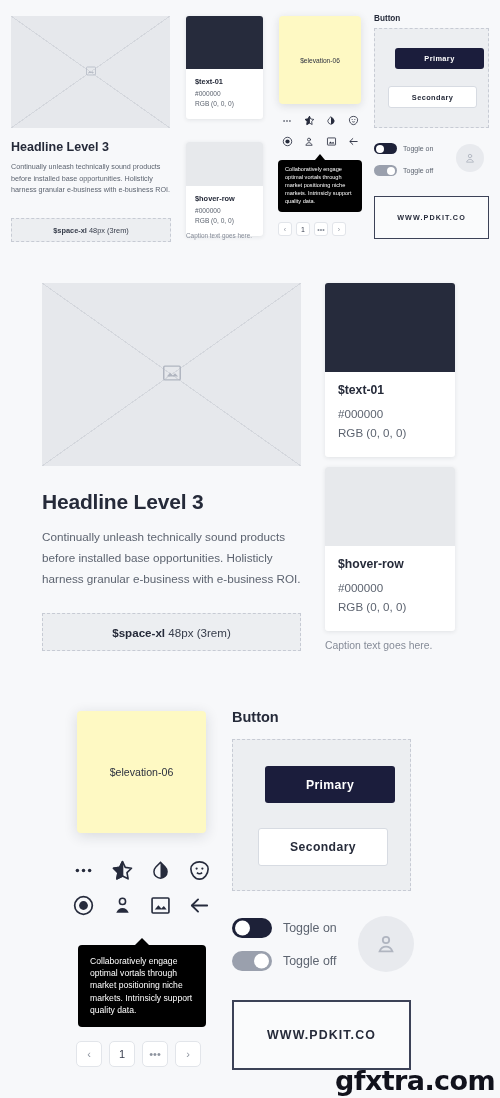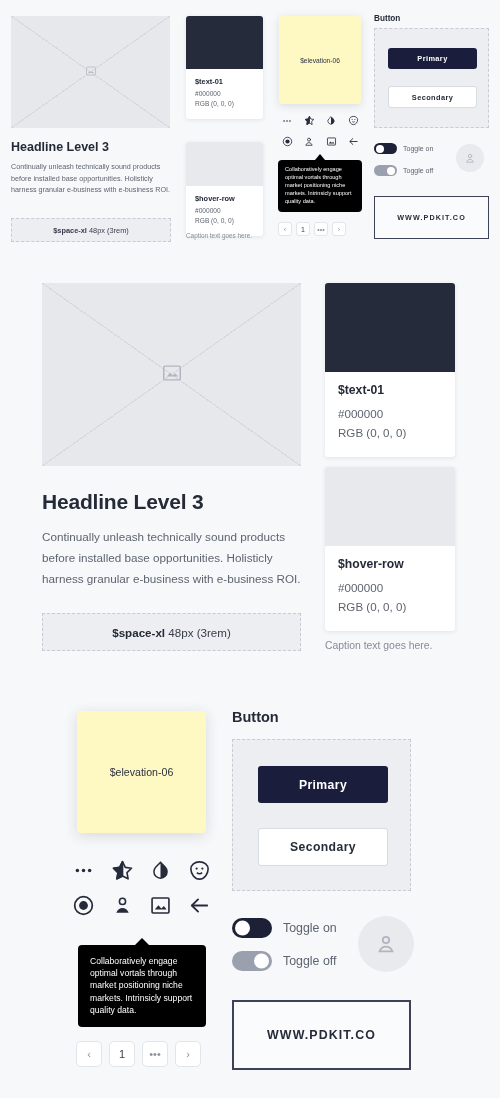--- a/index.html
+++ b/index.html
@@ -56,21 +56,21 @@
   }
   .pagebtn.num { color:#3a4050; }
 
   .toggle { border-radius: 999px; position: relative; flex: none; }
   .toggle .knob { position:absolute; top:50%; transform: translateY(-50%); background:#fff; border-radius:50%; }
   .toggle.on  { background:#1d2138; }
   .toggle.off { background:#9aa0ad; }
 
   .avatar { border-radius:50%; background:#e8eaee; display:flex; align-items:center; justify-content:center; }
 
-  .btn-primary { background:#1b1d3c; color:#fff; border-radius:3px; display:flex; align-items:center; justify-content:center; font-weight:bold; letter-spacing:.4px; }
+  .btn-primary { background:#1b1d3c; color:#fff; border-radius:3px; display:flex; align-items:center; justify-content:center; font-weight:bold; letter-spacing:.4px;margin-left:7px; }
   .btn-secondary { background:#fff; color:#262b3a; border:1px solid #d7dbe2; border-radius:3px; display:flex; align-items:center; justify-content:center; font-weight:bold; letter-spacing:.4px; }
 
   .url-box { background:#fafbfc; border:2px solid #3c4257; display:flex; align-items:center; justify-content:center; color:#262b3a; font-weight:bold; letter-spacing:1.1px; }
 
   .icon-grid { display:grid; grid-template-columns: repeat(4, 1fr); }
   .icon-cell { display:flex; align-items:center; justify-content:center; }
 
   
   .thumb { position:absolute; }
 
@@ -408,14 +408,15 @@
 
   <div class="avatar" id="b-avatar">
     <svg width="24" height="24" viewBox="0 0 24 24" fill="none" stroke="#b0b5c0" stroke-width="1.8" stroke-linecap="round">
         <circle cx="12" cy="8" r="3.2"></circle>
         <path d="M5.6 19.4c1.2-3.2 3.7-4.8 6.4-4.8s5.2 1.6 6.4 4.8z"></path>
       </svg>
   </div>
 
   <div class="url-box" id="b-url">WWW.PDKIT.CO</div>
 
+  <div id="watermark">gfxtra.com</div>
 
 </div>
 
 </body></html>

